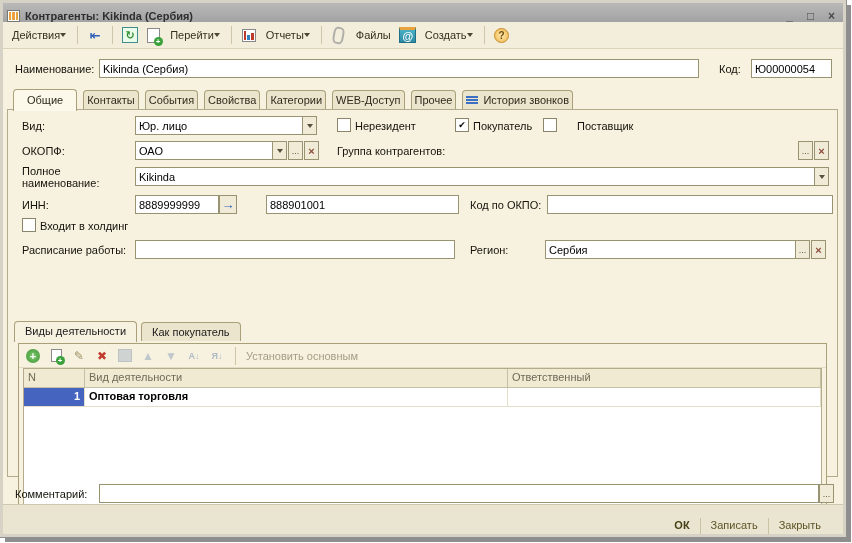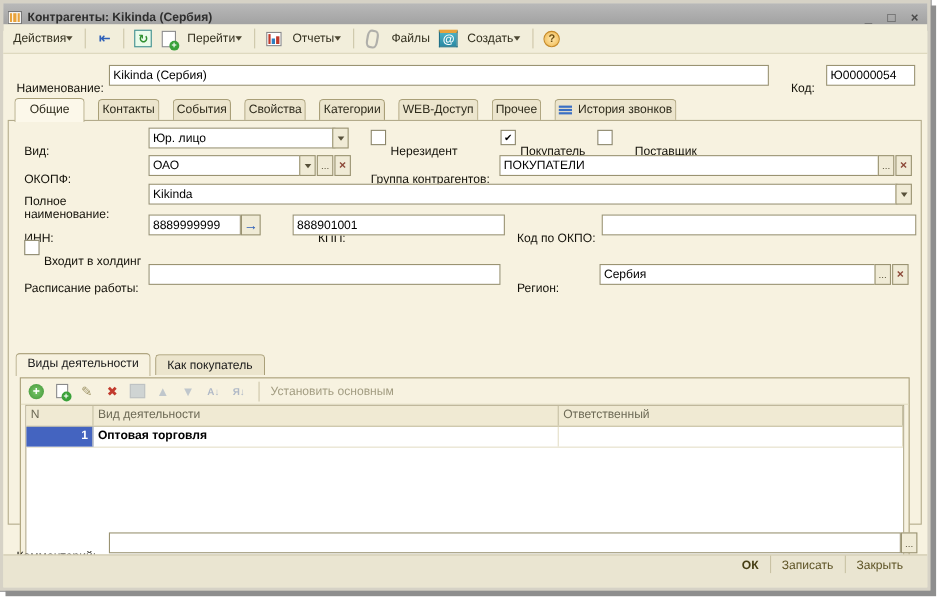--- a/index.html
+++ b/index.html
@@ -38,31 +38,31 @@
   .chart-ic i:nth-child(3){width:3px;height:7px;background:#c03a2b;}
   .clip{width:7px;height:13px;border:2px solid #9a9a9a;border-radius:4px/6px;transform:rotate(10deg);opacity:.75;}
   .at-ic{width:17px;height:16px;background:linear-gradient(#49b0c4,#2b8aa4);border:1px solid #1f7087;
          color:#fff;font-weight:bold;display:flex;align-items:center;justify-content:center;box-sizing:border-box;
          border-top:3px solid #e8a33d;}
   .help-ic{width:15px;height:15px;border-radius:50%;background:radial-gradient(#ffe9b0,#efb54a);
            border:1px solid #c58a2a;color:#6b4d12;font-weight:bold;display:flex;align-items:center;
            justify-content:center;font-size:10px;box-sizing:border-box;}
   
   .client{position:absolute;left:0;top:46px;right:0;bottom:29px;background:#f7f2e0;}
-  .lbl{position:absolute;white-space:nowrap;color:#14120a;margin-top:12px;}
+  .lbl{position:absolute;white-space:nowrap;color:#14120a;}
   .inp{position:absolute;height:17px;background:#fff;border:1px solid #9a9372;font:11px "Liberation Sans",sans-serif;
        padding:0 3px;color:#000;box-sizing:content-box;outline:none;}
   .sq{position:absolute;width:15px;height:19px;background:#f0ebd6;border:1px solid #9a9372;display:flex;
       align-items:center;justify-content:center;box-sizing:border-box;color:#57513a;font-size:9px;cursor:default;}
   .sq .caret{border-top-color:#57513a;}
   .sq.red{color:#8d4a3a;font-size:11px;font-weight:bold;}
   .chk{position:absolute;width:12px;height:12px;background:#fff;border:1px solid #8b8569;
        display:flex;align-items:center;justify-content:center;font-size:10px;color:#000;font-weight:bold;}
   
-  .tabs{position:absolute;left:10px;top:38px;display:flex;align-items:flex-end;gap:12px;height:23px;}
+  .tabs{position:absolute;left:10px;top:38px;display:flex;align-items:flex-end;gap:6px;height:23px;}
   .tab{border:1px solid #a99f78;border-bottom:none;border-radius:4px 4px 0 0;background:#ece5cd;
        padding:3px 3px 4px;white-space:nowrap;color:#2e2b1c;display:flex;align-items:center;gap:5px;}
   .tab.active{background:#fcf8ea;padding:4px 13px 5px;position:relative;z-index:2;margin-bottom:-1px;}
   .list-ic{display:flex;flex-direction:column;gap:1px;}
   .list-ic i{width:12px;height:2px;background:#3a6fc4;}
   .panel{position:absolute;left:4px;top:60px;right:5px;height:366px;border:1px solid #b3ab8b;background:#f7f2e0;}
   
   .itabs{position:absolute;left:6px;top:211px;display:flex;gap:4px;align-items:flex-end;z-index:3;}
   .itab{border:1px solid #a99f78;border-bottom:none;border-radius:4px 4px 0 0;background:#ece5cd;
         padding:3px 10px;white-space:nowrap;}
@@ -82,21 +82,21 @@
   .thead div{padding:2px 4px;border-right:1px solid #c6c0a4;box-sizing:border-box;overflow:hidden;white-space:nowrap;}
   .trow{display:flex;height:18px;border-bottom:1px solid #e4dfc8;}
   .trow div{padding:2px 4px;border-right:1px solid #e4dfc8;box-sizing:border-box;overflow:hidden;white-space:nowrap;}
   .c-n{width:61px;flex:none;}
   .c-act{width:423px;flex:none;}
   .c-resp{flex:1;}
   .cell-sel{background:#4464c0;color:#fff;text-align:right;font-weight:bold;}
   .cell-bold{font-weight:bold;color:#000;}
   
   .bottombar{position:absolute;left:0;right:0;bottom:0;height:29px;background:#eae5d1;border-top:1px solid #cdc7ad;
-             display:flex;align-items:flex-start;justify-content:flex-end;padding:0 12px;gap:0;}
+             display:flex;align-items:flex-end;justify-content:flex-end;padding:0 12px;gap:0;}
   .bbtn{padding:3px 10px;color:#5e5426;white-space:nowrap;cursor:default;}
   .bbtn.primary{font-weight:bold;color:#463e14;}
   .bsep{width:1px;height:16px;background:#c9c2a4;}
 </style>
 </head>
 <body>
 
 <div class="screen">
   <div class="window">
 
@@ -226,21 +226,20 @@
 
         <span class="lbl" style="left:14px;top:35px;">ОКОПФ:</span>
         <input class="inp" style="left: 127px; top: 31px; width: 132px;" value="ОАО">
         <span class="sq" style="left:264px;top:31px;">
             <span class="caret"></span>
           </span>
         <span class="sq" style="left:280px;top:31px;">...</span>
         <span class="sq red" style="left:296px;top:31px;">×</span>
 
         <span class="lbl" style="left:329px;top:35px;">Группа контрагентов:</span>
-        <input class="inp" style="left: 446px; top: 31px; width: 338px;" value="ПОКУПАТЕЛИ">
         <span class="sq" style="left:790px;top:31px;">...</span>
         <span class="sq red" style="left:806px;top:31px;">×</span>
 
         <span class="lbl" style="left:14px;top:55px;">Полное</span>
         <span class="lbl" style="left:14px;top:67px;">наименование:</span>
         <input class="inp" style="left: 127px; top: 57px; width: 673px;" value="Kikinda">
         <span class="sq" style="left:806px;top:57px;">
             <span class="caret"></span>
           </span>
 

